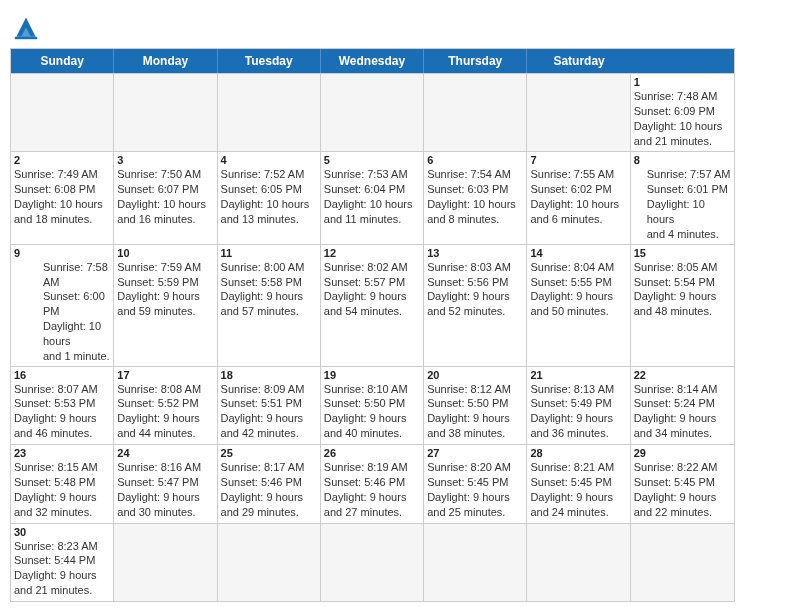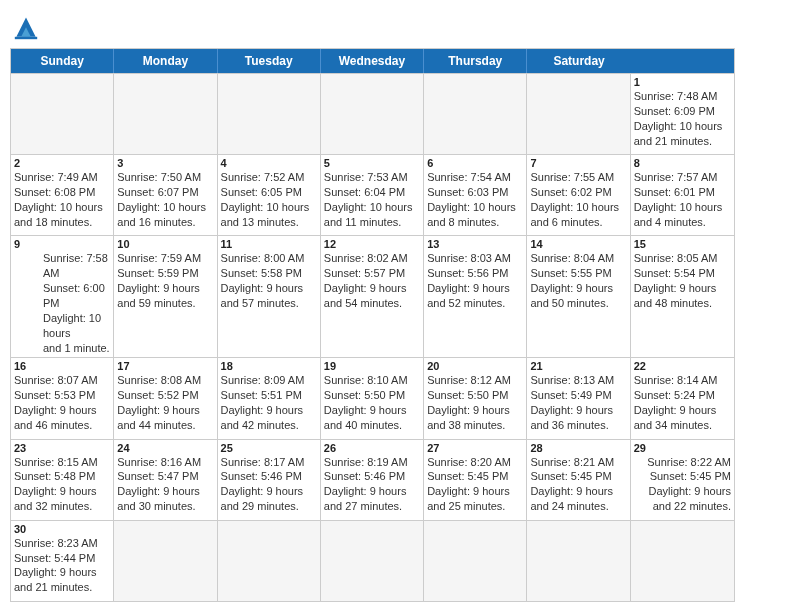--- a/index.html
+++ b/index.html
@@ -194,21 +194,21 @@
           </div>
           <div class="cal-cell">
             <span class="day-num">7</span>
             <div class="cell-info" style="white-space: pre-line;">Sunrise: 7:55 AM
 Sunset: 6:02 PM
 Daylight: 10 hours
 and 6 minutes.</div>
           </div>
           <div class="cal-cell">
             <span class="day-num">8</span>
-            <div class="cell-info" style="white-space: pre-line;">Sunrise: 7:57 AM
+            <div class="cell-info" style="white-space: pre-line; margin-left: 13px;">Sunrise: 7:57 AM
 Sunset: 6:01 PM
 Daylight: 10 hours
 and 4 minutes.</div>
           </div>
         </div>
         <div class="cal-row">
           <div class="cal-cell">
             <span class="day-num">9</span>
             <div class="cell-info" style="white-space: pre-line; margin-left: 29px;">Sunrise: 7:58 AM
 Sunset: 6:00 PM
@@ -347,21 +347,21 @@
           </div>
           <div class="cal-cell">
             <span class="day-num">28</span>
             <div class="cell-info" style="white-space: pre-line;">Sunrise: 8:21 AM
 Sunset: 5:45 PM
 Daylight: 9 hours
 and 24 minutes.</div>
           </div>
           <div class="cal-cell">
             <span class="day-num">29</span>
-            <div class="cell-info" style="white-space: pre-line; text-align: right;">Sunrise: 8:22 AM
+            <div class="cell-info" style="white-space: pre-line;">Sunrise: 8:22 AM
 Sunset: 5:45 PM
 Daylight: 9 hours
 and 22 minutes.</div>
           </div>
         </div>
         <div class="cal-row">
           <div class="cal-cell">
             <span class="day-num">30</span>
             <div class="cell-info" style="white-space: pre-line;">Sunrise: 8:23 AM
 Sunset: 5:44 PM

